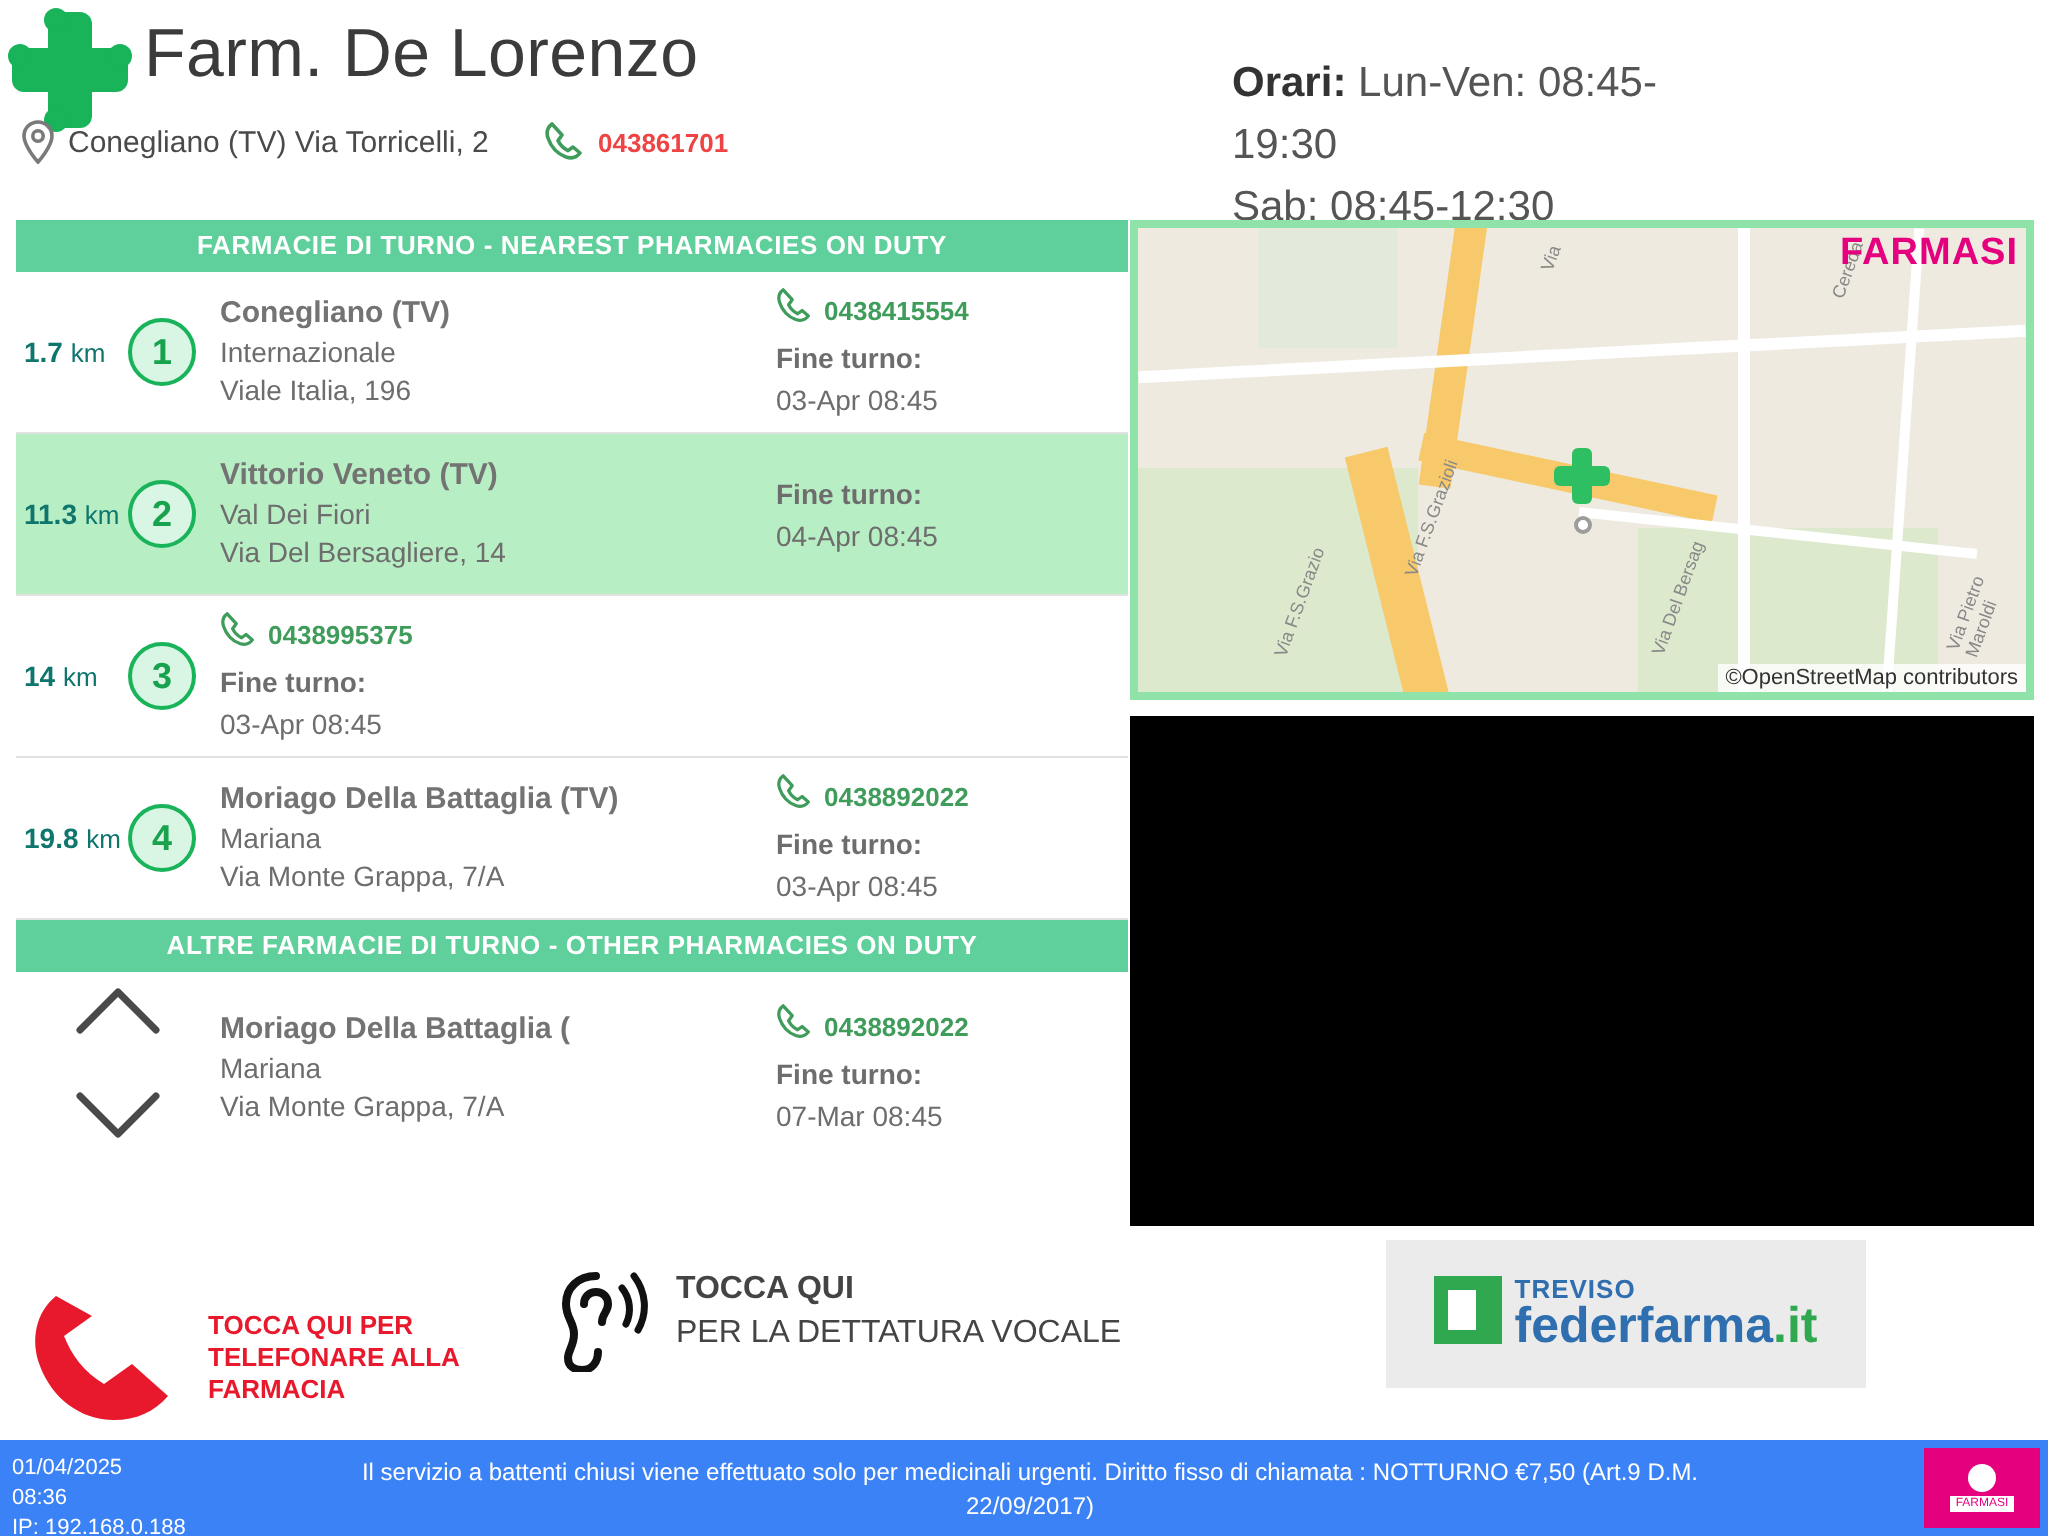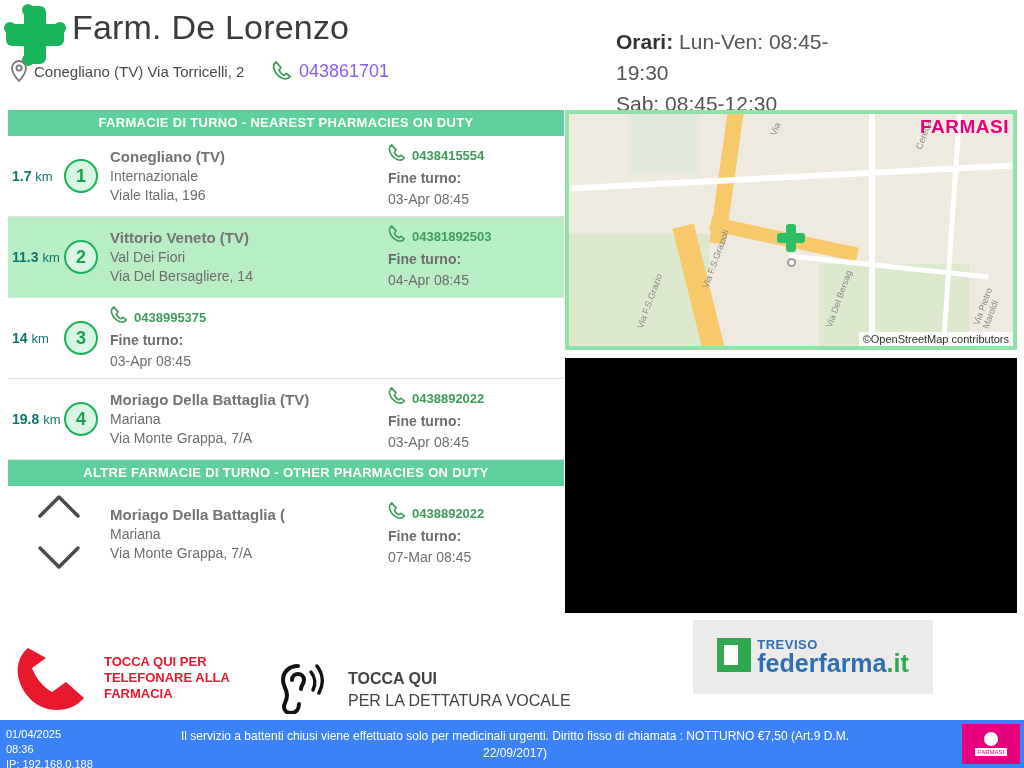--- a/index.html
+++ b/index.html
@@ -18,21 +18,21 @@
   .logo-cross .bar.h { left: 0; top: 18px; width: 58px; height: 22px; }
   .logo-cross .bar.v { left: 18px; top: 0; width: 22px; height: 58px; }
   .logo-cross .dot { position: absolute; background: #19b35a; border-radius: 50%; }
   .pharm-title {
     position: absolute; left: 72px; top: 8px;
     font-size: 34px; font-weight: 400; color: #3b3b3b; letter-spacing: .2px;
   }
   .addr-row { position: absolute; left: 10px; top: 60px; display: flex; align-items: center; gap: 6px; }
   .addr-text { font-size: 15px; color: #4a4a4a; }
   .phone-row { position: absolute; left: 272px; top: 60px; display: flex; align-items: center; gap: 7px; }
-  .phone-text { font-size: 18px; font-weight: normal; color: #8b5cf6; }
+  .phone-text { font-size: 13px; font-weight: bold; color: #ef4444; }
   .pin-icon svg, .phone-icon svg { display: block; }
   .hours {
     position: absolute; left: 616px; top: 26px;
     font-size: 21px; color: #555; line-height: 31px;
   }
   .hours b { color: #333; font-weight: bold; }
 
   
   .list-col { position: absolute; left: 8px; top: 110px; width: 556px; }
   .band {
@@ -91,21 +91,21 @@
   .farmasi-map {
     position: absolute; right: 4px; top: 2px; font-size: 19px; font-weight: bold;
     color: #e5007e; letter-spacing: .5px;
   }
   .black-panel { position: absolute; left: 565px; top: 358px; width: 452px; height: 255px; background: #000; }
 
   
   .actions { position: absolute; left: 0; top: 614px; width: 1024px; height: 100px; }
   .call-block { position: absolute; left: 14px; top: 26px; display: flex; align-items: center; gap: 12px; }
   .call-text { font-size: 13px; font-weight: bold; color: #e8192c; line-height: 16px; text-transform: uppercase; }
-  .voice-block { position: absolute; left: 268px; top: 20px; display: flex; align-items: center; gap: 24px; margin-top: 28px; }
+  .voice-block { position: absolute; left: 268px; top: 20px; display: flex; align-items: flex-start; gap: 14px; }
   .voice-text { font-size: 16px; color: #444; line-height: 22px; }
   .voice-text .l1 { font-weight: bold; }
   .ff-block {
     position: absolute; left: 693px; top: 6px; width: 240px; height: 74px;
     background: #ebebeb; display: flex; align-items: center; justify-content: center;
   }
   .ff-logo { display: flex; align-items: flex-start; gap: 6px; }
   .ff-sq { width: 34px; height: 34px; background: #2fa84f; position: relative; }
   .ff-sq:after { content: ""; position: absolute; left: 7px; top: 7px; width: 14px; height: 20px; background: #fff; }
   .ff-words { line-height: 1; }
@@ -206,28 +206,20 @@
       <div class="dist">
         <span>11.3</span> <span class="u">km</span>
       </div>
       <div class="rank">2</div>
       <div class="info">
         <div class="town">Vittorio Veneto (TV)</div>
         <div class="name">Val Dei Fiori</div>
         <div class="street">Via Del Bersagliere, 14</div>
       </div>
       <div class="contact">
-        <div class="ph">
-          <span>
-            <svg width="18" height="20" viewBox="0 0 20 22">
-              <path d="M4 2c-2 1.5-3 4-2 7 1.5 4.5 5 8 9 9.5 3 1 5.5 0 7-2l-3.5-3-2.5 1.8c-2-1-4-3-5-5L9 7.5 4 2z" fill="none" stroke="#3f9c5a" stroke-width="1.8" stroke-linejoin="round"></path>
-            </svg>
-          </span>
-          <span class="phnum">04381892503</span>
-        </div>
         <div class="turno"><b>Fine turno:</b></div>
         <div class="turno">04-Apr 08:45</div>
       </div>
     </div>
 
     <div class="entry">
       <div class="dist">
         <span>14</span> <span class="u">km</span>
       </div>
       <div class="rank">3</div>

